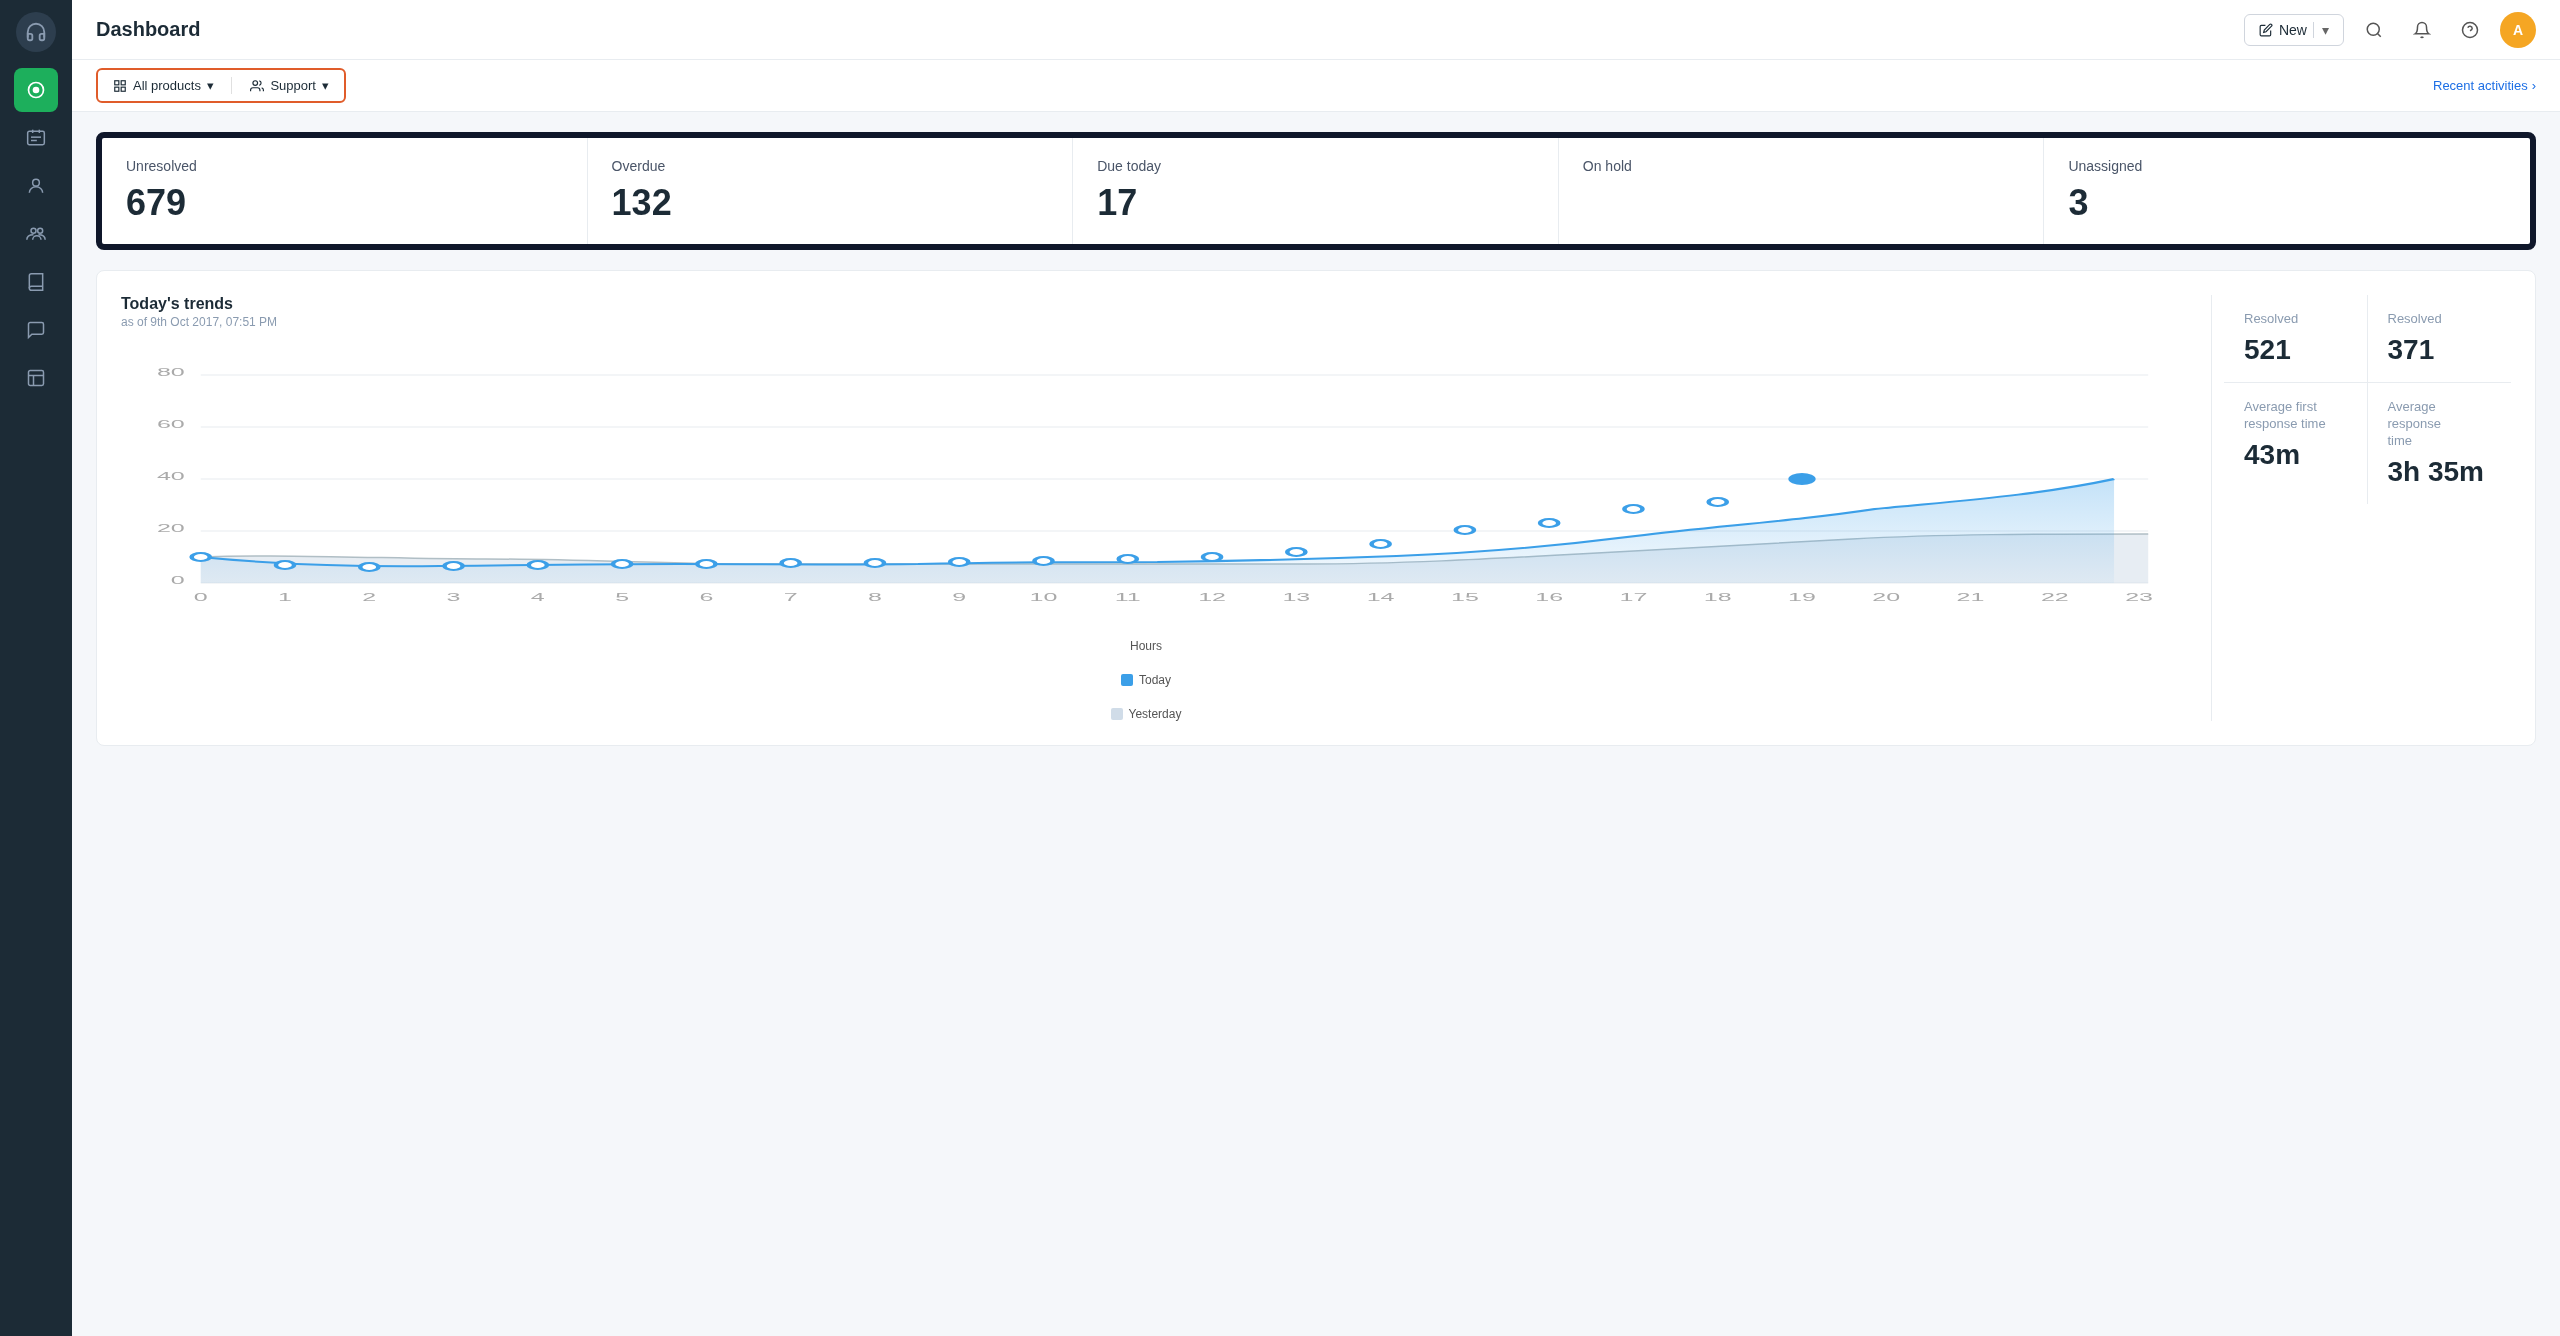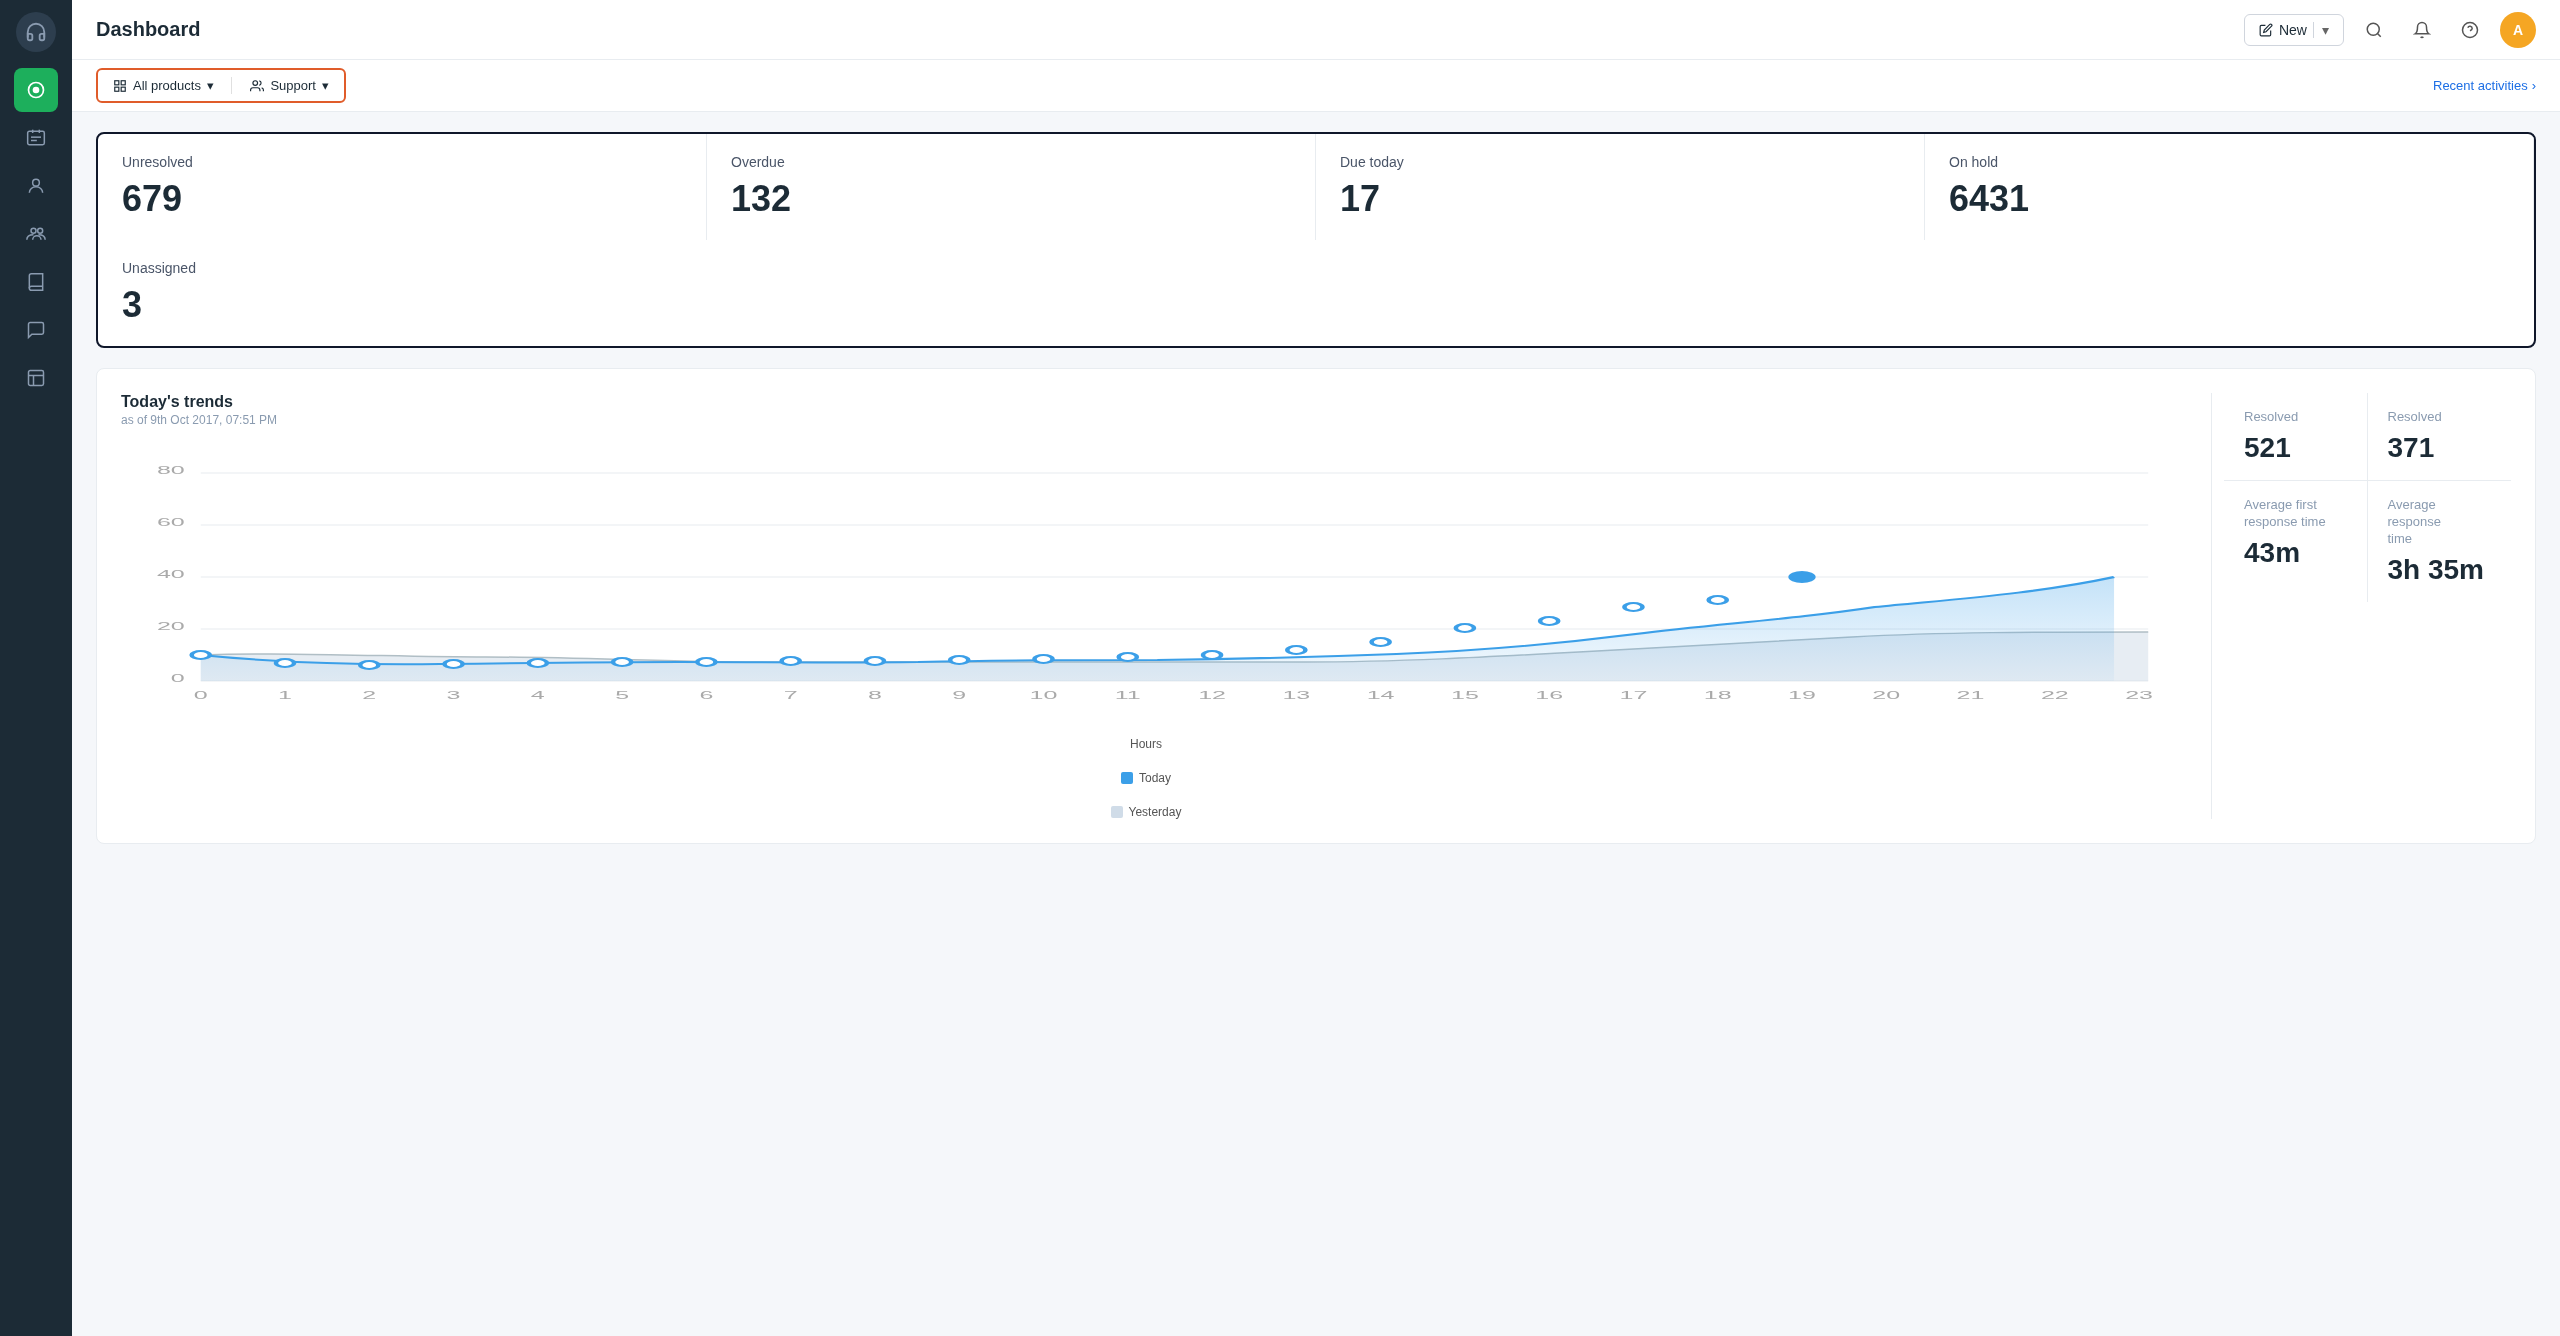--- a/index.html
+++ b/index.html
@@ -145,24 +145,24 @@
     
     .content {
       flex: 1;
       overflow-y: auto;
       padding: 20px 24px;
     }
 
     
     .stats-grid {
       display: grid;
-      grid-template-columns: repeat(4, 1fr);
+      grid-template-columns: repeat(5, 1fr);
       gap: 0;
       background: white;
-      border: 2px solid #0f172a;
+      border: 6px solid #0f172a;
       border-radius: 8px;
       overflow: hidden;
       margin-bottom: 20px;
     }
     .stat-card {
       padding: 20px 24px;
       border-right: 1px solid #e8ecf0;
     }
     .stat-card:last-child { border-right: none; }
     .stat-label {
@@ -388,21 +388,20 @@
       <div class="stat-card">
         <div class="stat-label">Overdue</div>
         <div class="stat-value">132</div>
       </div>
       <div class="stat-card">
         <div class="stat-label">Due today</div>
         <div class="stat-value">17</div>
       </div>
       <div class="stat-card">
         <div class="stat-label">On hold</div>
-        <div class="stat-value">6431</div>
       </div>
       <div class="stat-card">
         <div class="stat-label">Unassigned</div>
         <div class="stat-value">3</div>
       </div>
     </div>
 
     <div class="chart-section">
       <div class="chart-left">
         <div class="chart-title">Today's trends</div>

